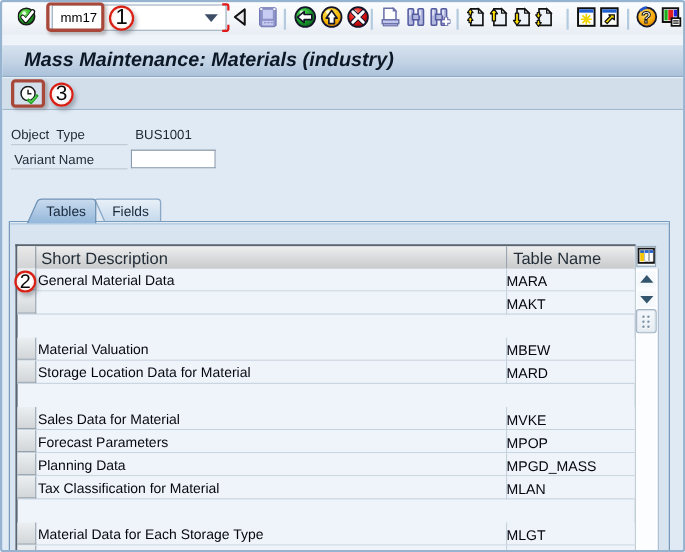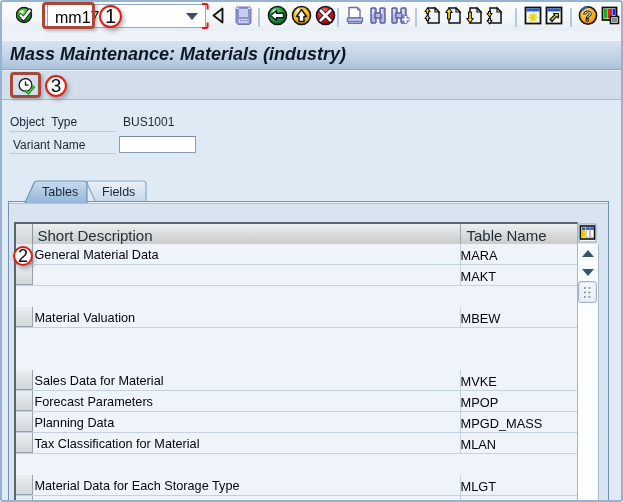--- a/index.html
+++ b/index.html
@@ -4,30 +4,30 @@
 <style>
   html,body{margin:0;padding:0;}
   body{width:623px;height:502px;overflow:hidden;font-family:"Liberation Sans",sans-serif;}
   .win{position:absolute;left:0;top:0;width:623px;height:502px;background:#dfeaf5;
        box-sizing:border-box;border:2px solid #96b4d0;border-radius:3px;overflow:hidden;}
   .abs{position:absolute;}
   
   .toolbar{left:0;top:0;width:619px;height:29px;background:linear-gradient(#fbfcfd,#f3f6fa 60%,#e7edf4);border-bottom:1px solid #c2cedb;}
   .sep{top:6px;width:2px;height:19px;background:#b4cbdf;}
   .combo{left:45px;top:2px;width:159px;height:24px;background:#fff;border:1px solid #94a6b8;border-radius:2px;box-sizing:border-box;}
-  .combo .txt{position:absolute;left:7px;top:4px;font-size:16px;color:#000;}
+  .combo .txt{position:absolute;left:7px;top:4px;font-size:12px;color:#000;}
   .combo .arr{position:absolute;right:7px;top:8px;width:0;height:0;border-left:6.5px solid transparent;border-right:6.5px solid transparent;border-top:7px solid #3d4d66;}
   
   .ann-rect{border:3px solid #a8483a;border-radius:4px;box-shadow:2px 2px 3px rgba(110,100,100,.4);}
   .ann-circ{border-radius:50%;background:radial-gradient(circle at 50% 50%, #fff 48%, #fdeeec 68%, #f5b5ae 88%, #ef8d84 100%);border:2.5px solid #d92015;color:#0a0a0a;
             font-weight:normal;text-align:center;box-shadow:2px 3px 4px rgba(110,115,125,.55);}
   
   .strip{left:0;top:29px;width:619px;height:9px;background:#eef3f9;}
   .titlebar{left:0;top:38px;width:619px;height:30px;background:linear-gradient(#d6e2ef,#c2d3e5 55%,#abc2da);border-top:1px solid #f2f6fa;border-bottom:1px solid #8ca8c2;box-sizing:border-box;}
-  .titletext{left:8px;top:42px;font-size:18px;font-weight:bold;font-style:italic;color:#0d1826;letter-spacing:0px;}
+  .titletext{left:20px;top:42px;font-size:18px;font-weight:bold;font-style:italic;color:#0d1826;letter-spacing:0px;}
   
   .apptb{left:0;top:68px;width:619px;height:30px;background:#d2dfeb;border-top:1px solid #e9f1f8;border-bottom:1px solid #a3b9cd;box-sizing:border-box;}
   
   .lbl{font-size:12px;color:#1c2732;}
   .u{height:1px;background:#bcc8d2;}
   .input{background:#fff;border:1px solid #8a9cae;border-top-color:#76889a;box-sizing:border-box;}
   
   .panel{left:6px;top:199px;width:601px;height:301px;background:#d8e5f1;border:1px solid #6e93b6;box-sizing:border-box;}
   
   .tbl{left:11.5px;top:220px;width:564px;height:282px;border:2px solid #5a6572;border-right:1px solid #a9b6c2;border-bottom:none;box-sizing:border-box;background:#eef4fa;}
@@ -278,20 +278,26 @@
 <div class="row" style="top:41px;background:#eef4fa;">
         <div class="rowsel"></div>
         <div class="vline"></div>
         <div class="cell2">MAKT</div>
       </div>
 <div class="row" style="top:83px;background:#eef4fa;">
         <div class="rowsel"></div>
         <div class="vline"></div>
         <div class="cell1">Material Valuation</div>
         <div class="cell2">MBEW</div>
+      </div>
+<div class="row" style="top:104px;background:#eef4fa;">
+        <div class="rowsel"></div>
+        <div class="vline"></div>
+        <div class="cell1">Storage Location Data for Material</div>
+        <div class="cell2">MARD</div>
       </div>
 <div class="row" style="top:146px;background:#eef4fa;">
         <div class="rowsel"></div>
         <div class="vline"></div>
         <div class="cell1">Sales Data for Material</div>
         <div class="cell2">MVKE</div>
       </div>
 <div class="row" style="top:167px;background:#eef4fa;">
         <div class="rowsel"></div>
         <div class="vline"></div>

